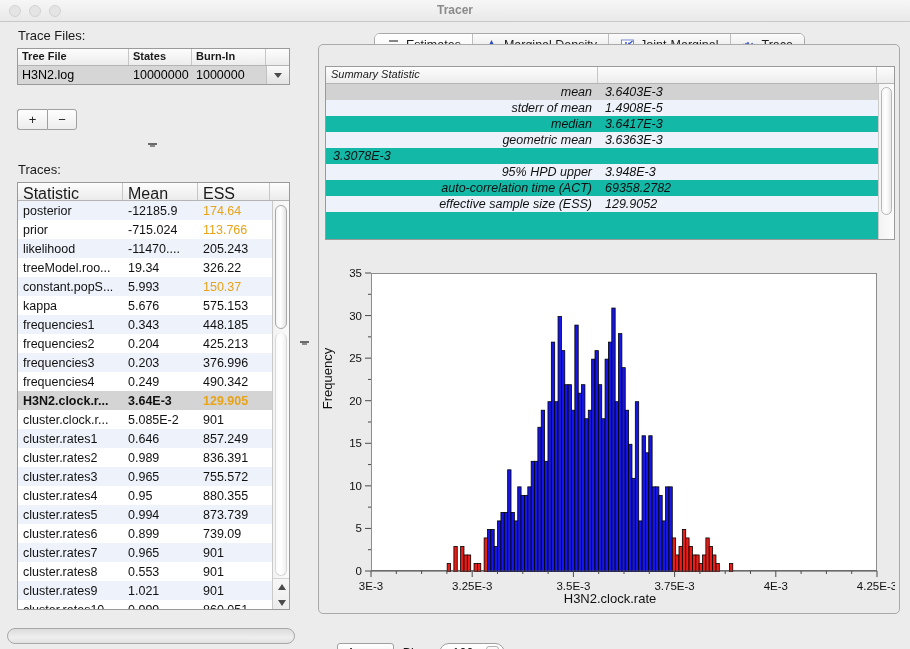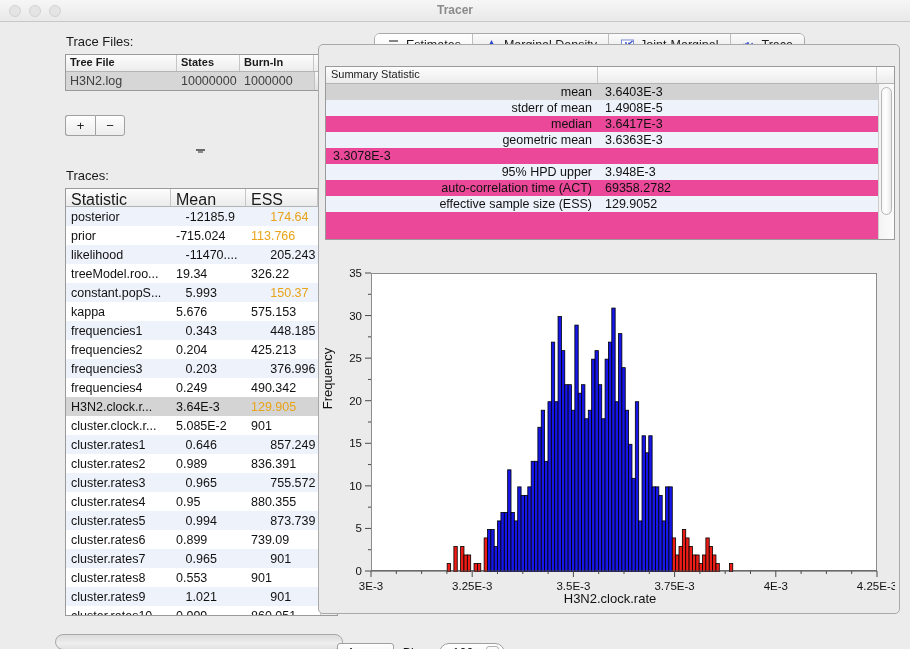--- a/index.html
+++ b/index.html
@@ -20,21 +20,21 @@
   }
   #traffic { position: absolute; left: 9px; top: 5px; display: flex; gap: 8px; }
   .tl { width: 12px; height: 12px; border-radius: 50%;
         background: #e4e4e4; border: 1px solid #d2d2d2; }
   #wintitle {
     position: absolute; left: 0; top: 3px; width: 910px;
     text-align: center; font-size: 12px; color: #8b8b8b; font-weight: bold;
   }
 
   
-  #leftpanel { position: absolute; left: 0; top: 16px; width: 308px; height: 627px; margin-left: 48px; }
+  #leftpanel { position: absolute; left: 0; top: 10px; width: 308px; height: 627px; }
 
   .panel-label {
     position: absolute; font-size: 13px; color: #1a1a1a; font-weight: normal;
   }
 
   
   #tracefiles-label { left: 18px; top: 18px; }
   #tracefiles-box {
     position: absolute; left: 17px; top: 38px; width: 273px; height: 37px;
     border: 1px solid #9a9a9a; background: #fff;
@@ -48,21 +48,21 @@
   .tf-header > div {
     padding: 1px 4px; border-right: 1px solid #c6c6c6;
     overflow: hidden; white-space: nowrap; font-weight: bold;
   }
   .tf-c1 { width: 111px; }
   .tf-c2 { width: 63px; }
   .tf-c3 { width: 74px; }
   .tf-c4 { width: 23px; border-right: none !important; }
   .tf-row {
     display: flex; height: 18px; align-items: center;
-    background: #d6d6d6; font-size: 12.5px; color: #404040;
+    background: #d6d6d6; font-size: 12.5px; color: #000000;
   }
   .tf-row > div { padding: 0 4px; overflow: hidden; white-space: nowrap; }
   .tf-arrowcell {
     width: 23px; display: flex; align-items: center; justify-content: center;
     background: linear-gradient(to bottom,#fafafa 0%,#e2e2e2 100%);
     border-left: 1px solid #c0c0c0; height: 18px;
   }
   .caret-down {
     width: 0; height: 0; border-left: 4px solid transparent;
     border-right: 4px solid transparent; border-top: 5px solid #4a4a4a;
@@ -109,22 +109,22 @@
   .c-stat { width: 105px; }
   .c-mean { width: 75px; }
   .c-ess  { width: 72px; }
   .c-pad  { width: 19px; border-right: none !important; }
 
   #traces-body { height: 409px; position: relative; }
   .tr-row {
     display: flex; height: 19px; align-items: center;
     font-size: 12.5px; color: #111;
   }
-  .tr-row.alt { background: #eef2fb; gap: 10px; }
-  .tr-row.sel { background: #d4d4d4; }
+  .tr-row.alt { background: #eef2fb; }
+  .tr-row.sel { background: #d4d4d4; font-weight: bold; }
   .tr-row > div { padding: 0 5px; overflow: hidden; white-space: nowrap; }
   .ess-warn { color: #e8a317; }
 
   
   #traces-scroll {
     position: absolute; right: 0; top: 0; width: 17px; height: 409px;
     background: linear-gradient(to right,#f2f2f2,#fbfbfb);
     border-left: 1px solid #c9c9c9;
   }
   #traces-thumb {
@@ -186,21 +186,21 @@
   
   #tabframe {
     position: absolute; left: 2px; top: 22px; width: 582px; height: 570px;
     border: 1px solid #a9a9a9; border-radius: 5px;
     background: #ebebeb;
   }
 
   
   #summary-box {
     position: absolute; left: 6px; top: 21px; width: 570px; height: 174px;
-    border: 1px solid #9a9a9a; background: #ec4899; overflow: hidden;
+    border: 1px solid #9a9a9a; background: #14b8a6; overflow: hidden; font-style: italic;
   }
   .sm-header {
     display: flex; height: 17px;
     background: linear-gradient(to bottom,#fdfdfd 0%,#ececec 100%);
     border-bottom: 1px solid #b4b4b4;
     font-size: 11px; color: #1a1a1a;
   }
   .sm-header .h1 { width: 272px; padding: 1px 5px; border-right: 1px solid #c6c6c6; }
   .sm-header .h2 { flex: 1; border-right: 1px solid #c6c6c6; }
   .sm-header .h3 { width: 17px; }

